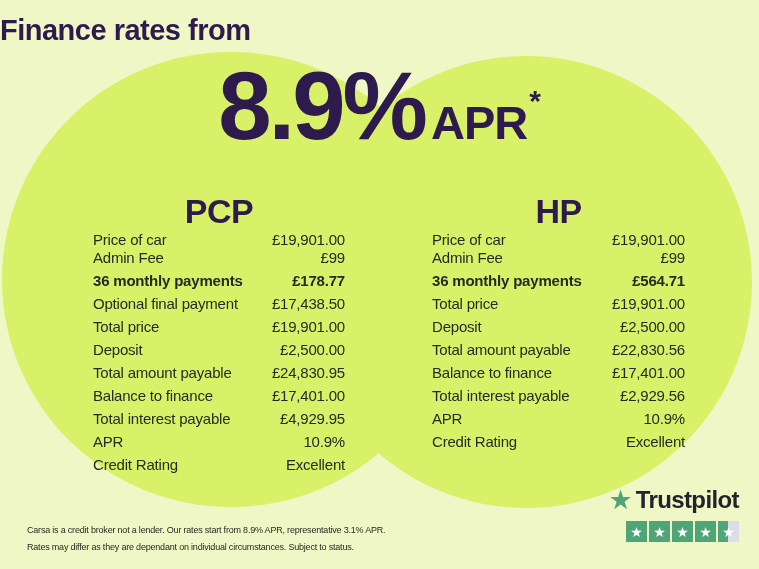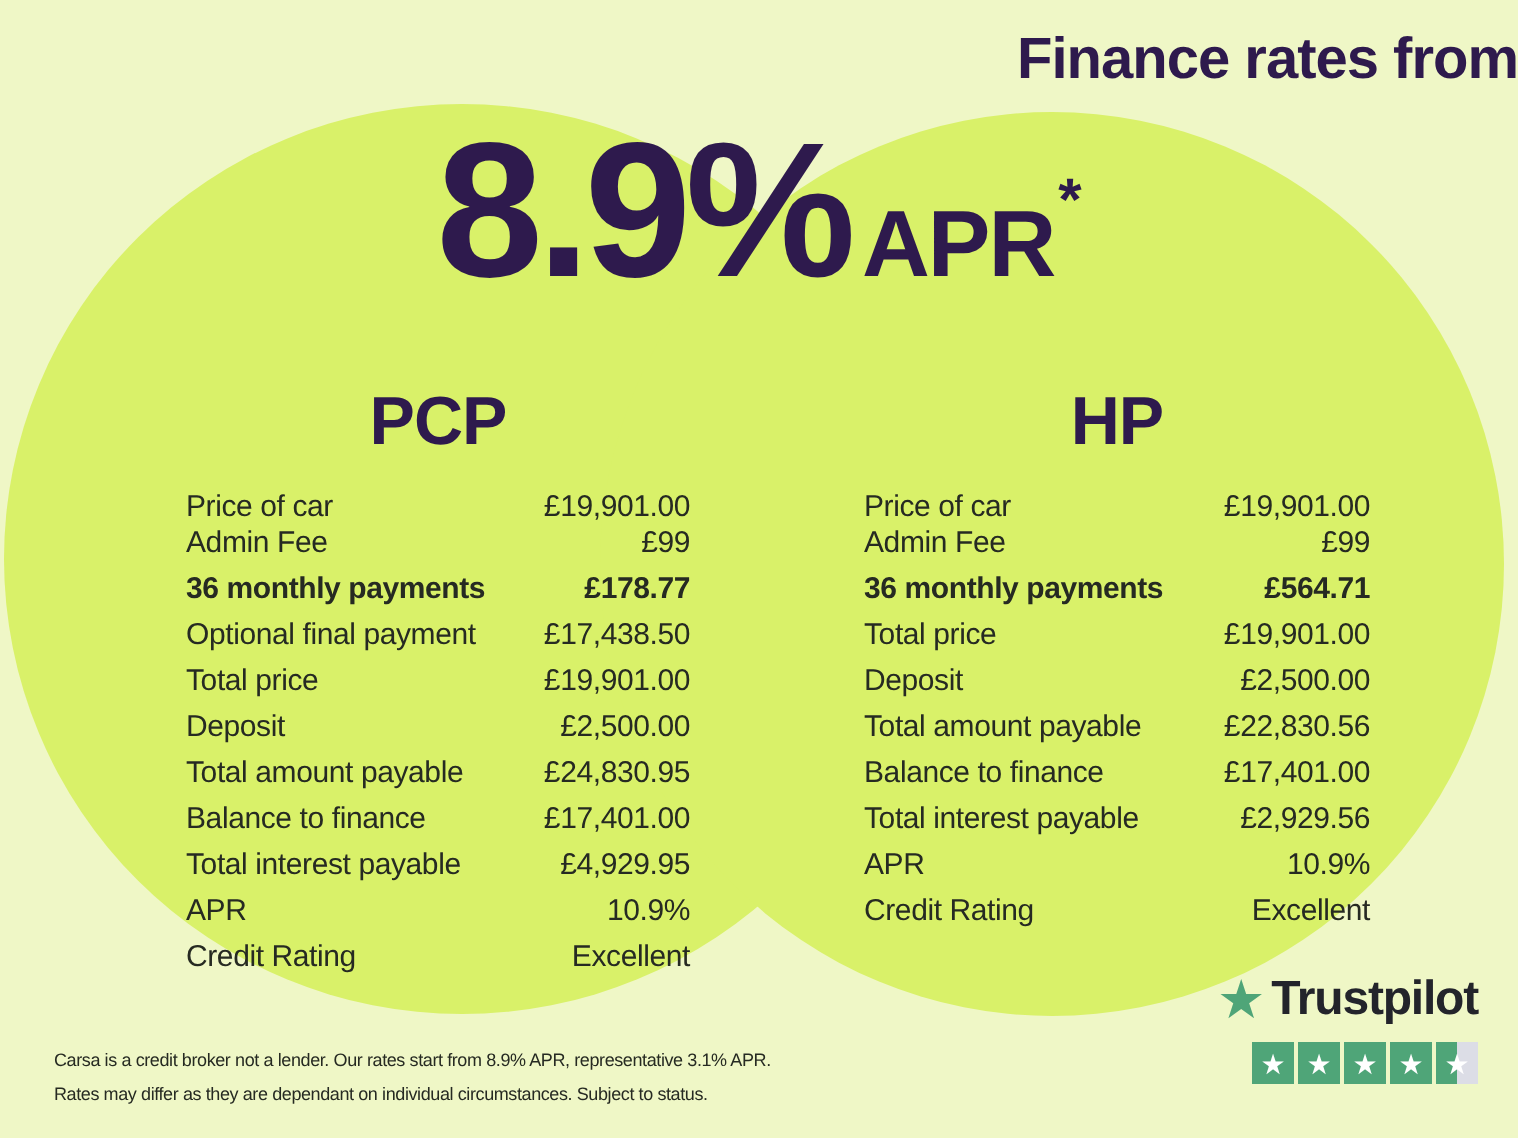--- a/index.html
+++ b/index.html
@@ -18,21 +18,21 @@
     position: absolute;
     border-radius: 50%;
     background: var(--circle, #d9f169);
   }
   .bg-circle.left  { left: 2px;  top: 52px; width: 458px; height: 455px; }
   .bg-circle.right { left: 300px; top: 56px; width: 452px; height: 452px; }
 
   .title {
     position: absolute;
     top: 14px; left: 0; right: 0;
-    text-align: right;
+    text-align: left;
     font-size: 29px;
     font-weight: 800;
     letter-spacing: -0.5px;
     color: var(--purple, #2e1a4d);
   }
 
   .headline {
     position: absolute;
     top: 58px; left: 0; right: 0;
     display: flex;
@@ -69,21 +69,21 @@
   }
   .fin-col.pcp { left: 93px;  width: 252px; }
   .fin-col.hp  { left: 432px; width: 253px; }
 
   .col-heading {
     text-align: center;
     font-size: 34px;
     font-weight: 800;
     letter-spacing: -0.5px;
     color: var(--purple, #2e1a4d);
-    margin-bottom: 14px;
+    margin-bottom: 0;
   }
 
   .frow {
     display: flex;
     justify-content: space-between;
     align-items: baseline;
     font-size: 15px;
     line-height: 18px;
     letter-spacing: -0.2px;
   }

